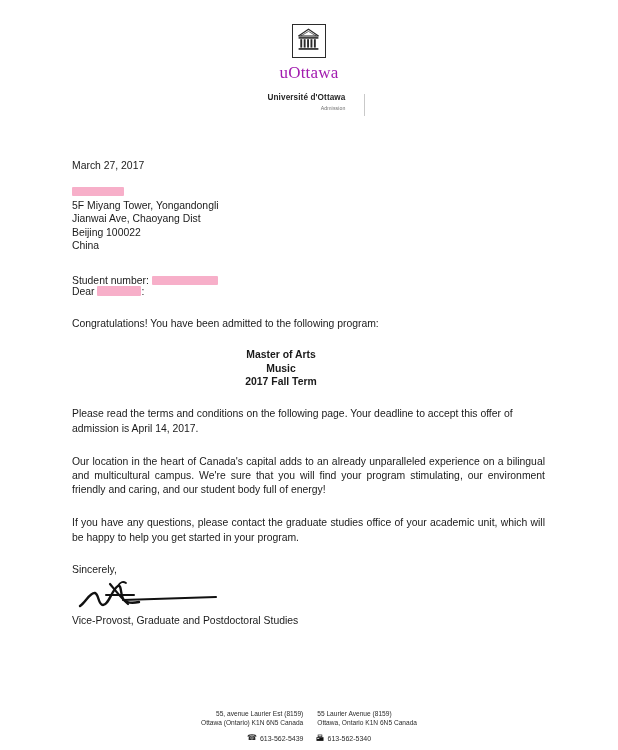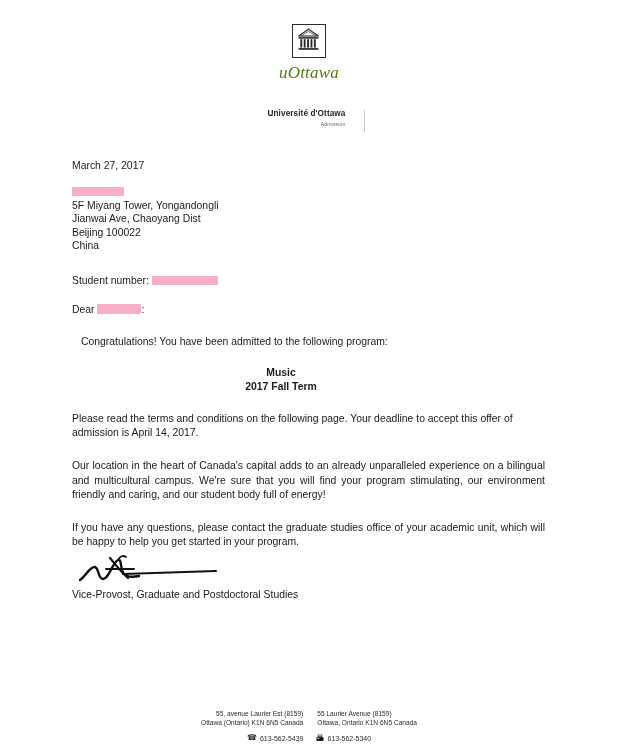--- a/index.html
+++ b/index.html
@@ -39,26 +39,25 @@
     position: relative;
     box-sizing: border-box;
   }
   .crest svg { display: block; }
 
   .wordmark {
     margin-top: 5px;
     font-family: "Liberation Serif", serif;
     font-size: 17px;
     letter-spacing: 0.2px;
-    color: #4d7c0f;
-    font-style: italic;
+    color: #a21caf;
   }
 
   .names {
-    margin-top: 26px;
+    margin-top: 10px;
     display: flex;
     align-items: flex-start;
     gap: 4px;
   }
   .name-col {
     padding: 0 14px;
     display: flex;
     flex-direction: column;
     align-items: flex-start;
   }
@@ -104,23 +103,23 @@
     background: #f6a8c4;
     border-radius: 1px;
     vertical-align: middle;
     opacity: 0.92;
   }
   .redact.name-bar { width: 52px; height: 9px; margin-bottom: 2px; }
   .redact.student-bar { width: 66px; height: 9px; position: relative; top: -1px; }
   .redact.dear-bar { width: 44px; height: 10px; position: relative; top: -1px; }
 
   .student-row { margin-top: 22px; font-size: 10.4px; }
-  .salutation { margin-top: 18px; font-size: 10.4px; }
-
-  .congrats { margin-top: 20px; font-size: 10.4px; line-height: 14px; margin-left: 9px; }
+  .salutation { font-size: 10.4px; }
+
+  .congrats { margin-top: 20px; font-size: 10.4px; line-height: 14px; }
 
   .program {
     margin-top: 17px;
     text-align: center;
     font-weight: bold;
     font-size: 10.4px;
     line-height: 13.4px;
     padding-right: 55px;
   }
 
@@ -227,28 +226,30 @@
     </div>
 
     <div class="salutation">
       <span>Dear</span>
       <span class="redact dear-bar"></span><span>:</span>
     </div>
 
     <div class="congrats">Congratulations! You have been admitted to the following program:</div>
 
     <div class="program">
+      <div>Master of Arts</div>
       <div>Music</div>
       <div>2017 Fall Term</div>
     </div>
 
     <div class="para">Please read the terms and conditions on the following page. Your deadline to accept this offer of admission is April 14, 2017.</div>
     <div class="para justify">Our location in the heart of Canada's capital adds to an already unparalleled experience on a bilingual and multicultural campus. We're sure that you will find your program stimulating, our environment friendly and caring, and our student body full of energy!</div>
     <div class="para justify">If you have any questions, please contact the graduate studies office of your academic unit, which will be happy to help you get started in your program.</div>
 
+    <div class="signoff">Sincerely,</div>
 
     <div class="signature">
       <svg width="160" height="38" viewBox="0 0 160 38" aria-hidden="true">
         <path d="M4 30 C10 26, 14 16, 19 17 C23 18, 22 29, 27 29 C33 29, 36 13, 42 10 C46 8, 44 20, 48 24 C52 28, 58 27, 63 26" fill="none" stroke="#111" stroke-width="2.4" stroke-linecap="round"></path>
         <path d="M34 8 C39 14, 45 22, 52 28" fill="none" stroke="#111" stroke-width="2.2" stroke-linecap="round"></path>
         <path d="M30 19 L58 19" fill="none" stroke="#111" stroke-width="2" stroke-linecap="round"></path>
         <path d="M47 24 C70 23, 105 22, 140 21" fill="none" stroke="#111" stroke-width="2.1" stroke-linecap="round"></path>
         <path d="M42 10 C44 6, 47 5, 50 7" fill="none" stroke="#111" stroke-width="1.8" stroke-linecap="round"></path>
       </svg>
     </div>

